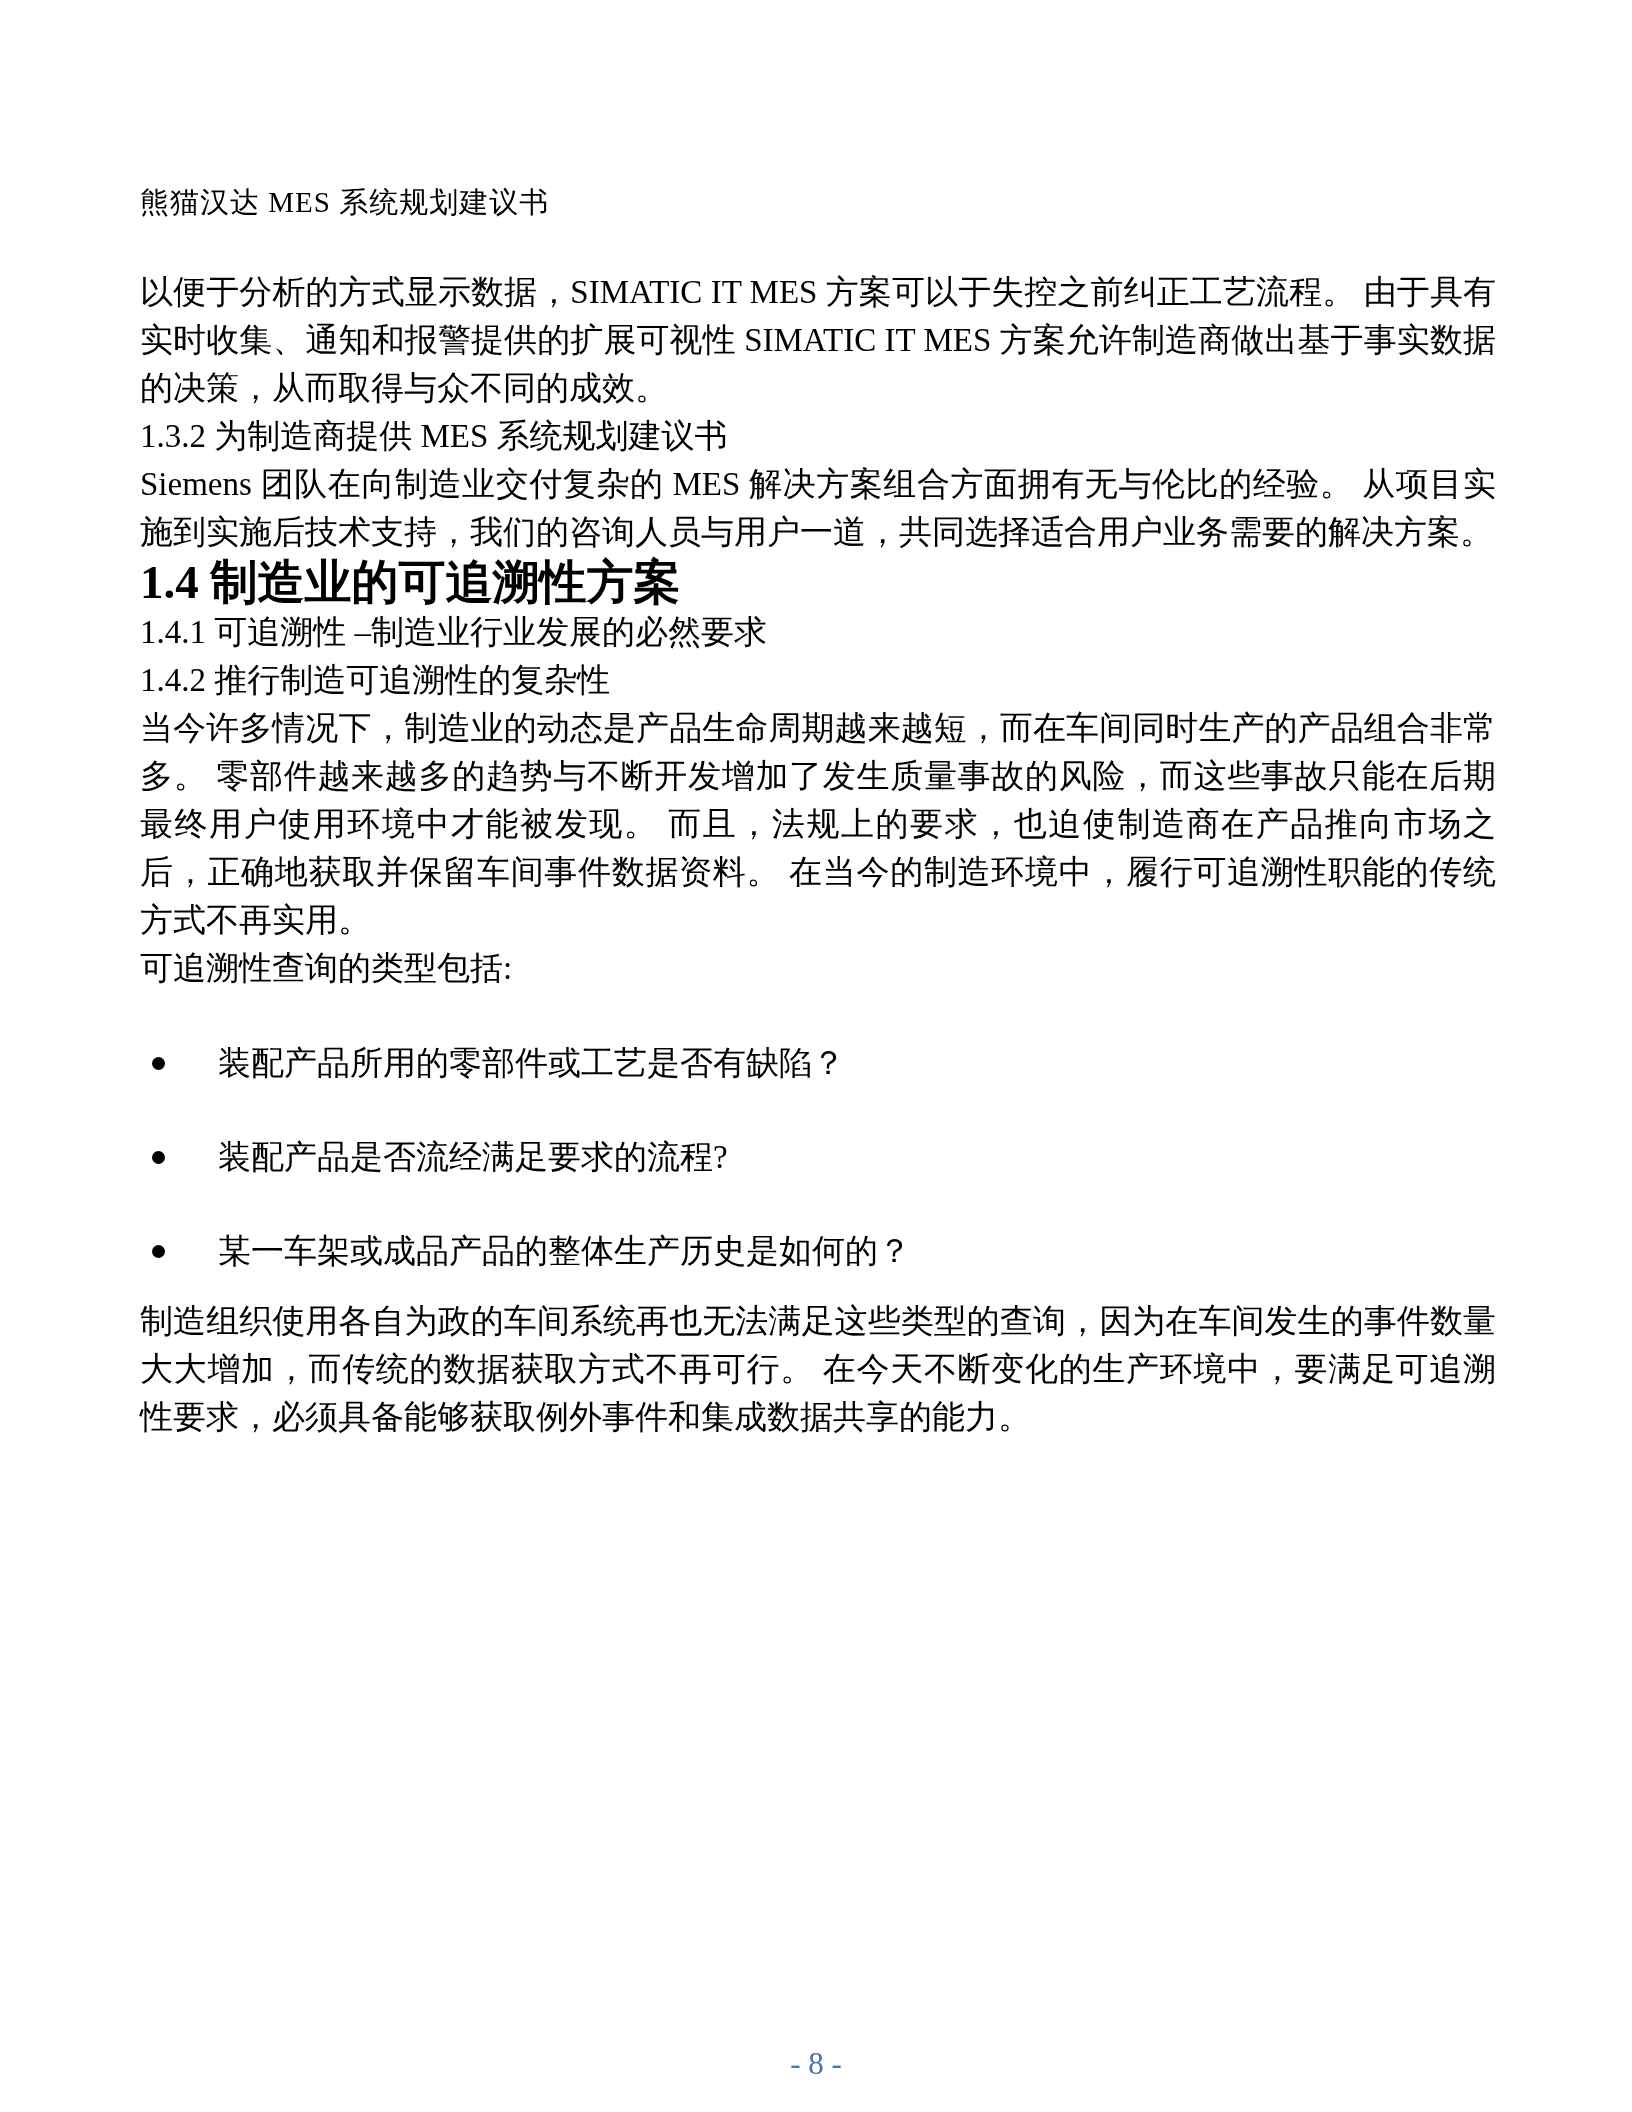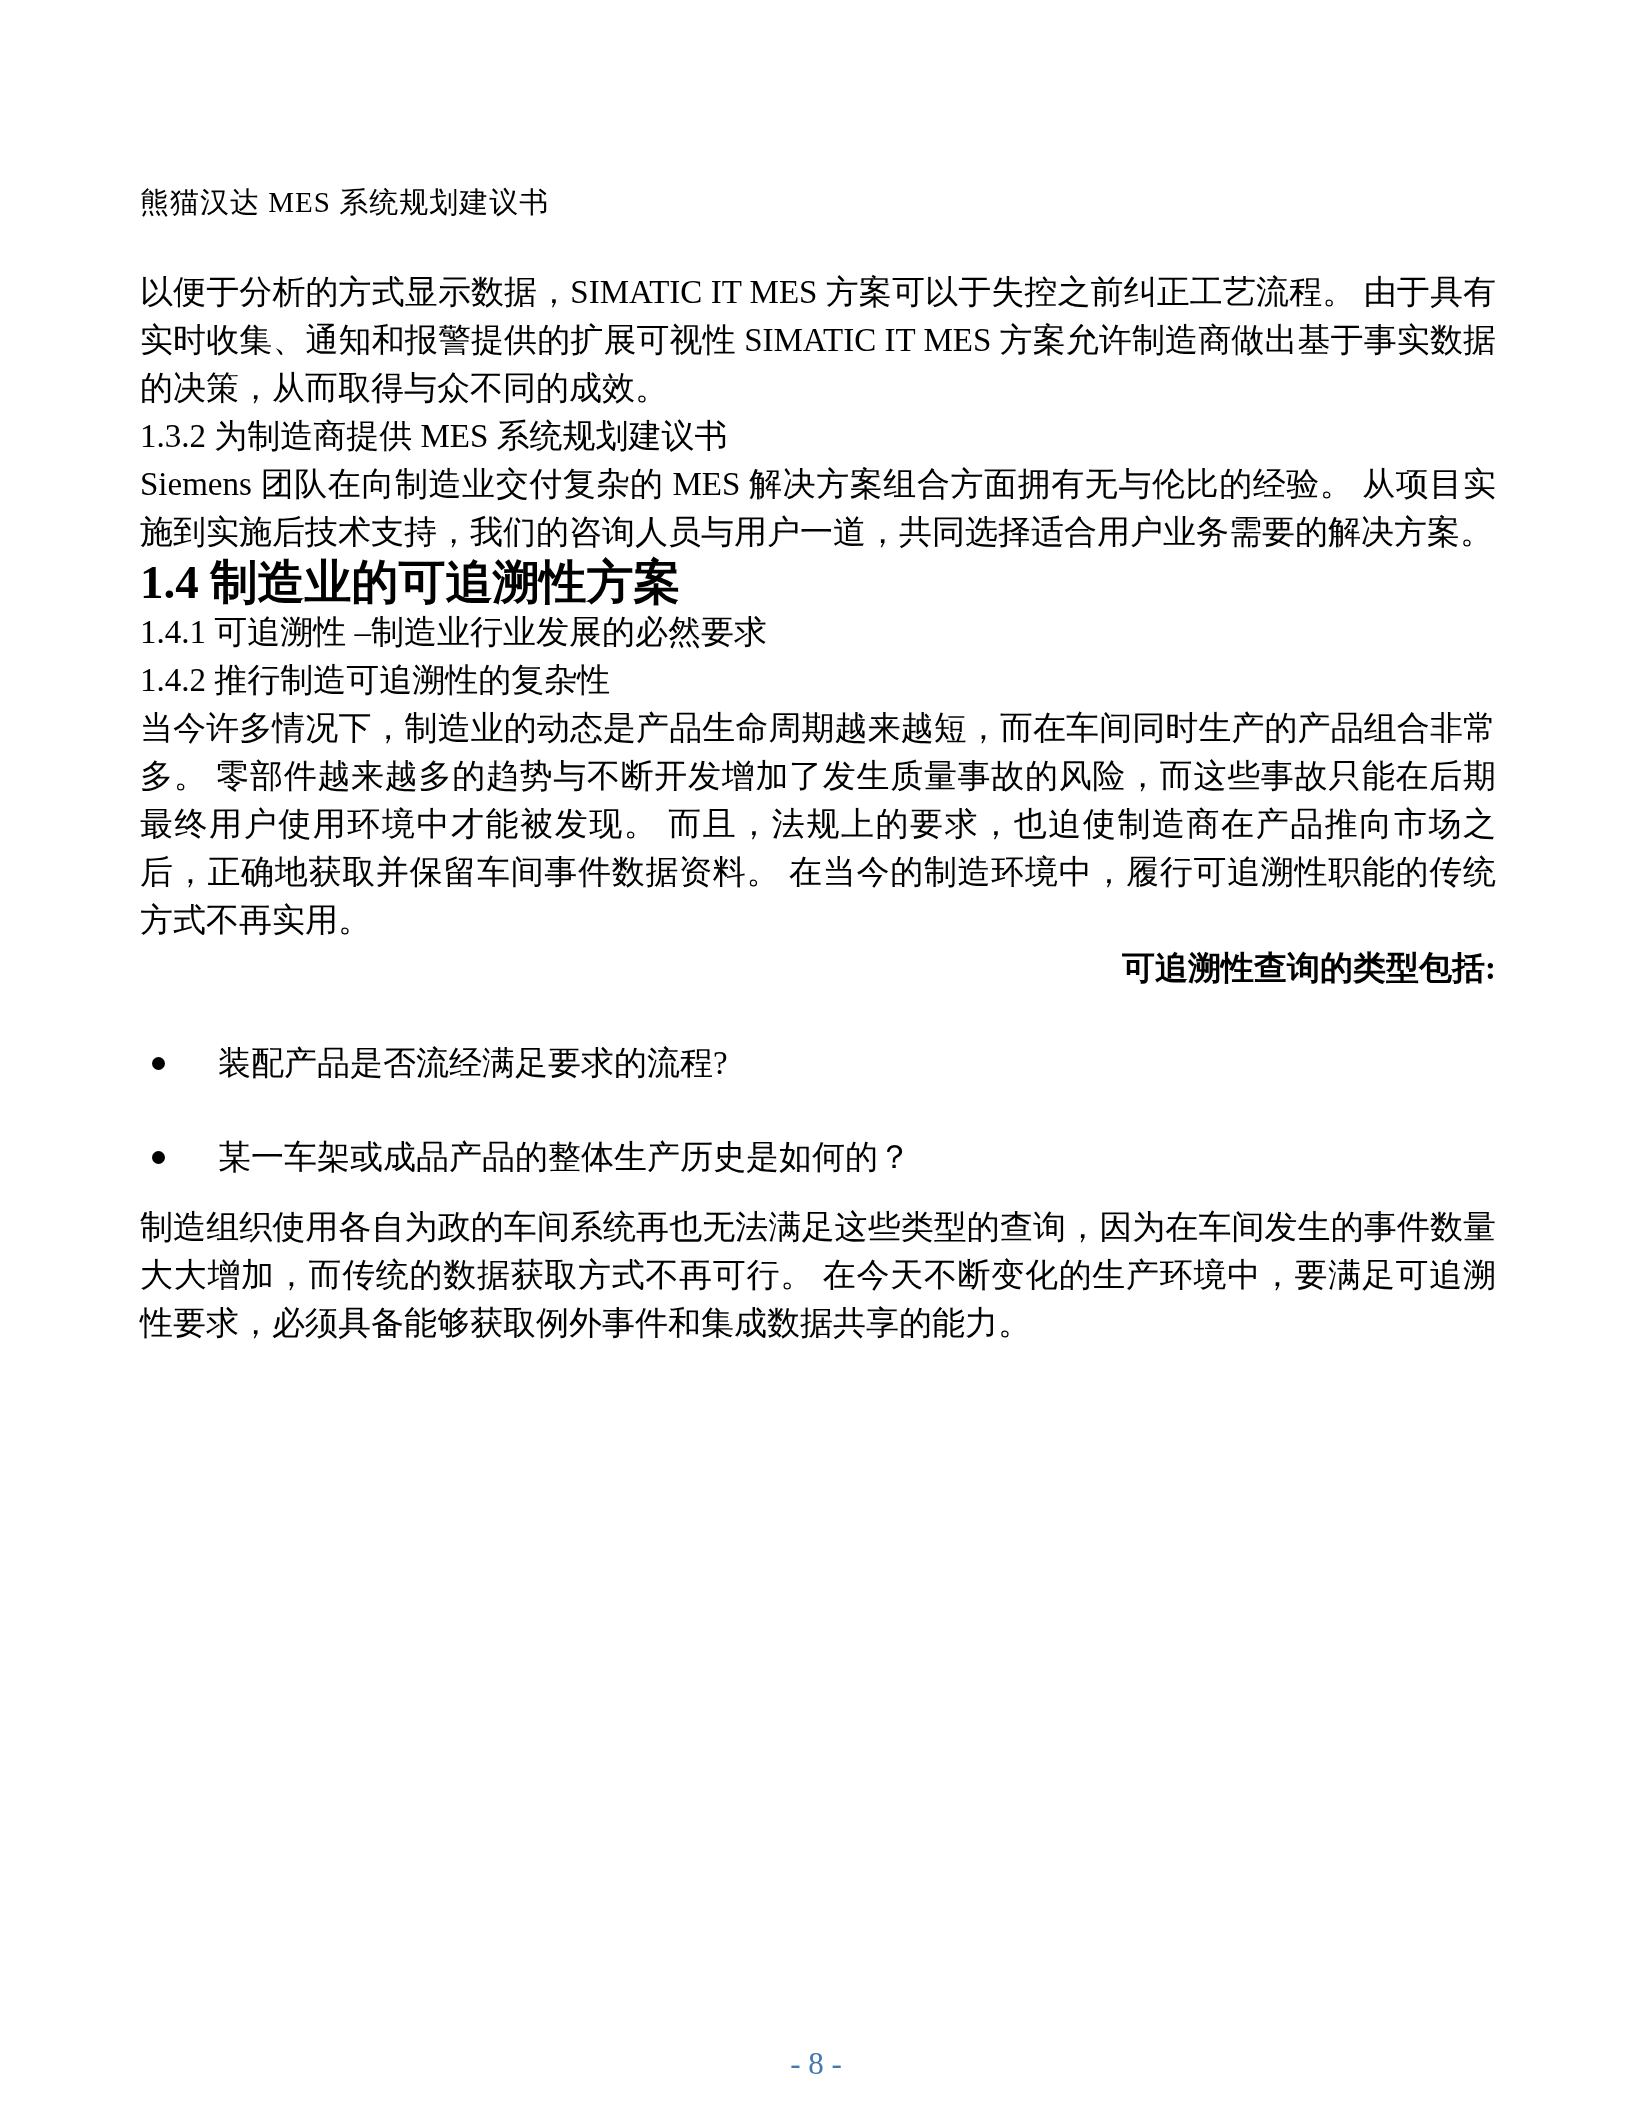--- a/index.html
+++ b/index.html
@@ -40,21 +40,21 @@
     font-weight: bold;
     font-size: 47px;
     line-height: 52px;
     margin: 0 0 20px 0;
     text-align: left;
   }
   .h141 { margin-bottom: 27px; }
   .para4 { margin-bottom: 18px; }
   .h142 { margin-bottom: 27px; }
   .para5 { margin-bottom: 20px; }
-  .para6 { margin-bottom: 10px; text-align: right; font-weight: bold; }
+  .para6 { margin-bottom: 10px; text-align: left; }
   .heading { text-align: left; }
   ul.query-list {
     margin: 0 0 23px 0;
     padding: 0 0 0 78px;
     list-style: none;
   }
   ul.query-list li {
     position: relative;
     line-height: 46px;
     text-align: left;
@@ -100,20 +100,21 @@
     <p class="h141 heading">1.4.1 可追溯性 –制造业行业发展的必然要求</p>
 
 
     <p class="h142 heading">1.4.2 推行制造可追溯性的复杂性</p>
 
     <p class="para5">当今许多情况下，制造业的动态是产品生命周期越来越短，而在车间同时生产的产品组合非常多。 零部件越来越多的趋势与不断开发增加了发生质量事故的风险，而这些事故只能在后期最终用户使用环境中才能被发现。 而且，法规上的要求，也迫使制造商在产品推向市场之后，正确地获取并保留车间事件数据资料。 在当今的制造环境中，履行可追溯性职能的传统方式不再实用。</p>
 
     <p class="para6">可追溯性查询的类型包括:</p>
 
     <ul class="query-list">
+      <li>装配产品所用的零部件或工艺是否有缺陷？</li>
       <li>装配产品是否流经满足要求的流程?</li>
       <li>某一车架或成品产品的整体生产历史是如何的？</li>
     </ul>
 
     <p class="para7">制造组织使用各自为政的车间系统再也无法满足这些类型的查询，因为在车间发生的事件数量大大增加，而传统的数据获取方式不再可行。 在今天不断变化的生产环境中，要满足可追溯性要求，必须具备能够获取例外事件和集成数据共享的能力。</p>
 
   </div>
 
   <div class="doc-footer" style="color: rgb(68, 119, 176);">- 8 -</div>
 

